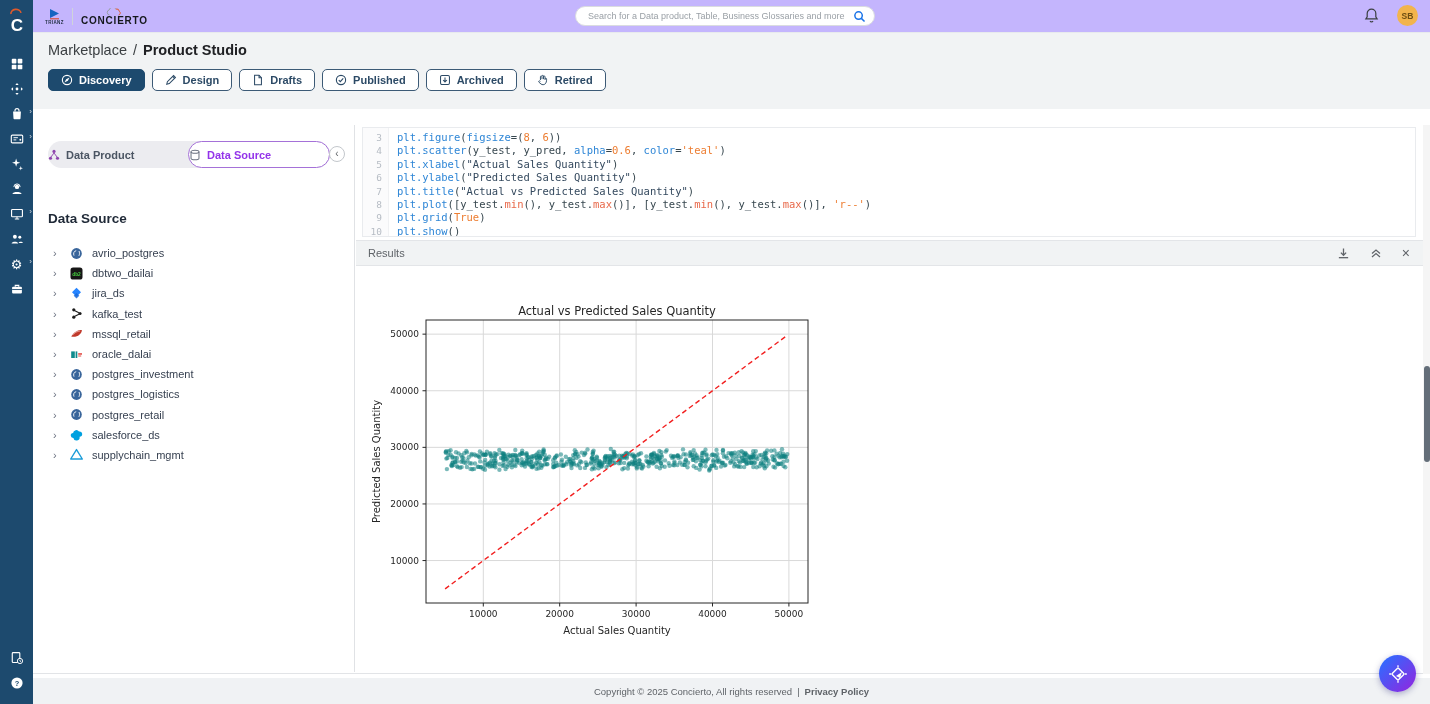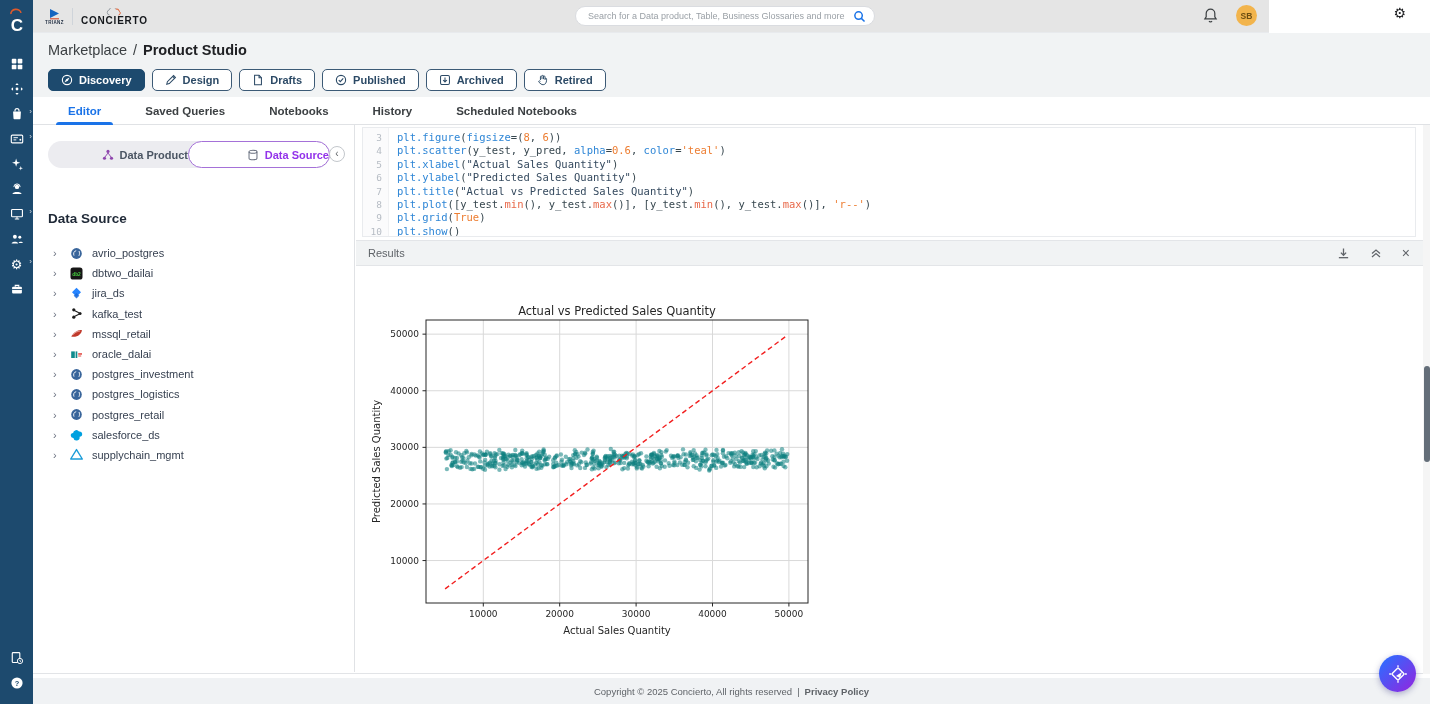--- a/index.html
+++ b/index.html
@@ -11,21 +11,21 @@
   .rail { position:absolute; left:0; top:0; width:33px; height:704px; background:#1d4a6e; z-index:30; }
   .rail-logo { position:relative; width:33px; height:44px; display:flex; align-items:center; justify-content:center; }
   .rail-items { display:flex; flex-direction:column; align-items:center; gap:10px; margin-top:12px; }
   .rail-item { position:relative; width:33px; height:15px; display:flex; align-items:center; justify-content:center; cursor:pointer; }
   .rail-item svg { display:block; }
   .rail-chev { position:absolute; right:1px; top:2px; color:#cfd8e0; font-size:8px; line-height:8px; }
   .rail-gear-glyph { color:#fff; font-size:13px; line-height:13px; }
   .rail-bottom { position:absolute; left:0; bottom:14px; width:33px; display:flex; flex-direction:column; align-items:center; gap:10px; }
 
   
-  .topbar { position:absolute; left:33px; top:0; width:1236px; height:33px; background:#e5e5e5; border-bottom:1px solid #e8eaed; z-index:20; }
+  .topbar { position:absolute; left:33px; top:0; width:1397px; height:33px; background:#c4b5fd; border-bottom:1px solid #e8eaed; z-index:20; }
   .brand { position:absolute; left:12px; top:3px; display:flex; align-items:center; gap:8px; height:27px; }
   .brand-trianz { display:flex; flex-direction:column; align-items:center; line-height:1; }
   .brand-trianz-text { font-size:4.5px; font-weight:700; color:#233044; letter-spacing:.4px; margin-top:1px; }
   .brand-divider { width:1px; height:17px; background:#cfd4da; }
   .brand-concerto { display:flex; flex-direction:column; align-items:center; line-height:1; }
   .brand-concerto-text { font-size:10px; font-weight:800; color:#15181c; letter-spacing:.8px; }
   .top-search { position:absolute; left:542px; top:6px; width:300px; height:20px; border:1px solid #dadce0; border-radius:10px; background:#fff; display:flex; align-items:center; padding:0 8px 0 12px; }
   .top-search input { flex:1; border:0; outline:0; font-size:9px; color:#3c4043; font-family:"Liberation Sans",sans-serif; background:transparent; }
   .top-search input::placeholder { color:#9aa0a6; }
   .topbar-right { position:absolute; right:12px; top:5px; display:flex; align-items:center; gap:18px; }
@@ -45,21 +45,21 @@
   .tabbar { position:absolute; left:33px; top:97px; width:1397px; height:28px; background:#fff; border-bottom:1px solid #e0e2e5; display:flex; align-items:center; padding-left:35px; gap:44px; }
   .tab { position:relative; font-size:11.5px; font-weight:700; color:#3c4043; cursor:pointer; height:28px; display:flex; align-items:center; }
   .tab.active { color:#1a73e8; }
   .tab.active::after { content:""; position:absolute; left:-12px; right:-12px; bottom:0; height:3px; background:#1a73e8; border-radius:3px 3px 0 0; }
   .tab-gear { position:absolute; right:24px; top:5px; font-size:14px; color:#202124; cursor:pointer; }
 
   
   .content { position:absolute; left:33px; top:125px; width:1397px; height:547px; background:#fff; }
   .left-panel { position:absolute; left:0; top:0; width:322px; height:547px; background:#fff; border-right:1px solid #e0e2e5; }
   .toggle { position:absolute; left:15px; top:16px; width:282px; height:27px; background:#ececf0; border-radius:14px; display:flex; }
-  .toggle-seg { flex:1; display:flex; align-items:center; justify-content:flex-end; gap:6px; font-size:11px; font-weight:700; color:#4b5563; cursor:pointer; border-radius:14px; }
+  .toggle-seg { flex:1; display:flex; align-items:center; justify-content:flex-start; gap:6px; font-size:11px; font-weight:700; color:#4b5563; cursor:pointer; border-radius:14px; }
   .toggle-seg.active { background:#fff; border:1.5px solid #a571d8; color:#9333ea; }
   .collapse-btn { position:absolute; left:296px; top:21px; width:16px; height:16px; border-radius:50%; background:#fff; border:1px solid #c3c7cc; color:#5f6368; font-size:10px; line-height:13px; text-align:center; cursor:pointer; z-index:5; }
   .panel-search { position:absolute; left:15px; top:51px; width:282px; height:22px; border:1px solid #d7dadd; border-radius:11px; background:#fff; display:flex; align-items:center; padding:0 9px 0 12px; }
   .panel-search input { flex:1; border:0; outline:0; font-size:10px; color:#3c4043; background:transparent; font-family:"Liberation Sans",sans-serif; }
   .panel-search input::placeholder { color:#9aa0a6; }
   .panel-title { position:absolute; left:15px; top:86px; font-size:13.5px; font-weight:700; color:#1f2937; }
   .source-list { position:absolute; left:20px; top:118px; right:10px; }
   .source-row { height:20.2px; display:flex; align-items:center; gap:9px; cursor:pointer; }
   .source-chev { color:#6b7280; font-size:11px; width:8px; }
   .source-ic { width:13px; height:13px; display:flex; align-items:center; justify-content:center; }
@@ -301,27 +301,20 @@
           <span style="display:flex">
             <svg width="12" height="12" viewBox="0 0 14 14">
               <path d="M4 7V3.2a.9.9 0 011.8 0V6m0-3.5a.9.9 0 011.8 0V6m0-2.7a.9.9 0 011.8 0V7m0-1.2a.9.9 0 011.8.3c0 2.6-.6 4.4-1.6 5.4-1.2 1.2-3.6 1.3-4.9.2L2.2 9.5c-.7-.7.2-1.9 1.1-1.4L4 8.6" fill="none" stroke="currentColor" stroke-width="1.1"></path>
             </svg>
           </span>
           <span>Retired</span>
         </button>
       </div>
   </div>
 
-  <nav class="tabbar" id="tabbar">
-      <span class="tab active">Editor</span>
-      <span class="tab">Saved Queries</span>
-      <span class="tab">Notebooks</span>
-      <span class="tab">History</span>
-      <span class="tab">Scheduled Notebooks</span>
-    </nav>
   <div class="tab-gear">⚙</div>
 
   <main class="content">
 
     <section class="left-panel">
       <div class="toggle">
         <div class="toggle-seg">
           <svg width="12" height="12" viewBox="0 0 13 13">
             <circle cx="6.5" cy="2.6" r="1.7" fill="#8e44ad"></circle>
               <circle cx="2.7" cy="10" r="1.7" fill="#8e44ad"></circle>

